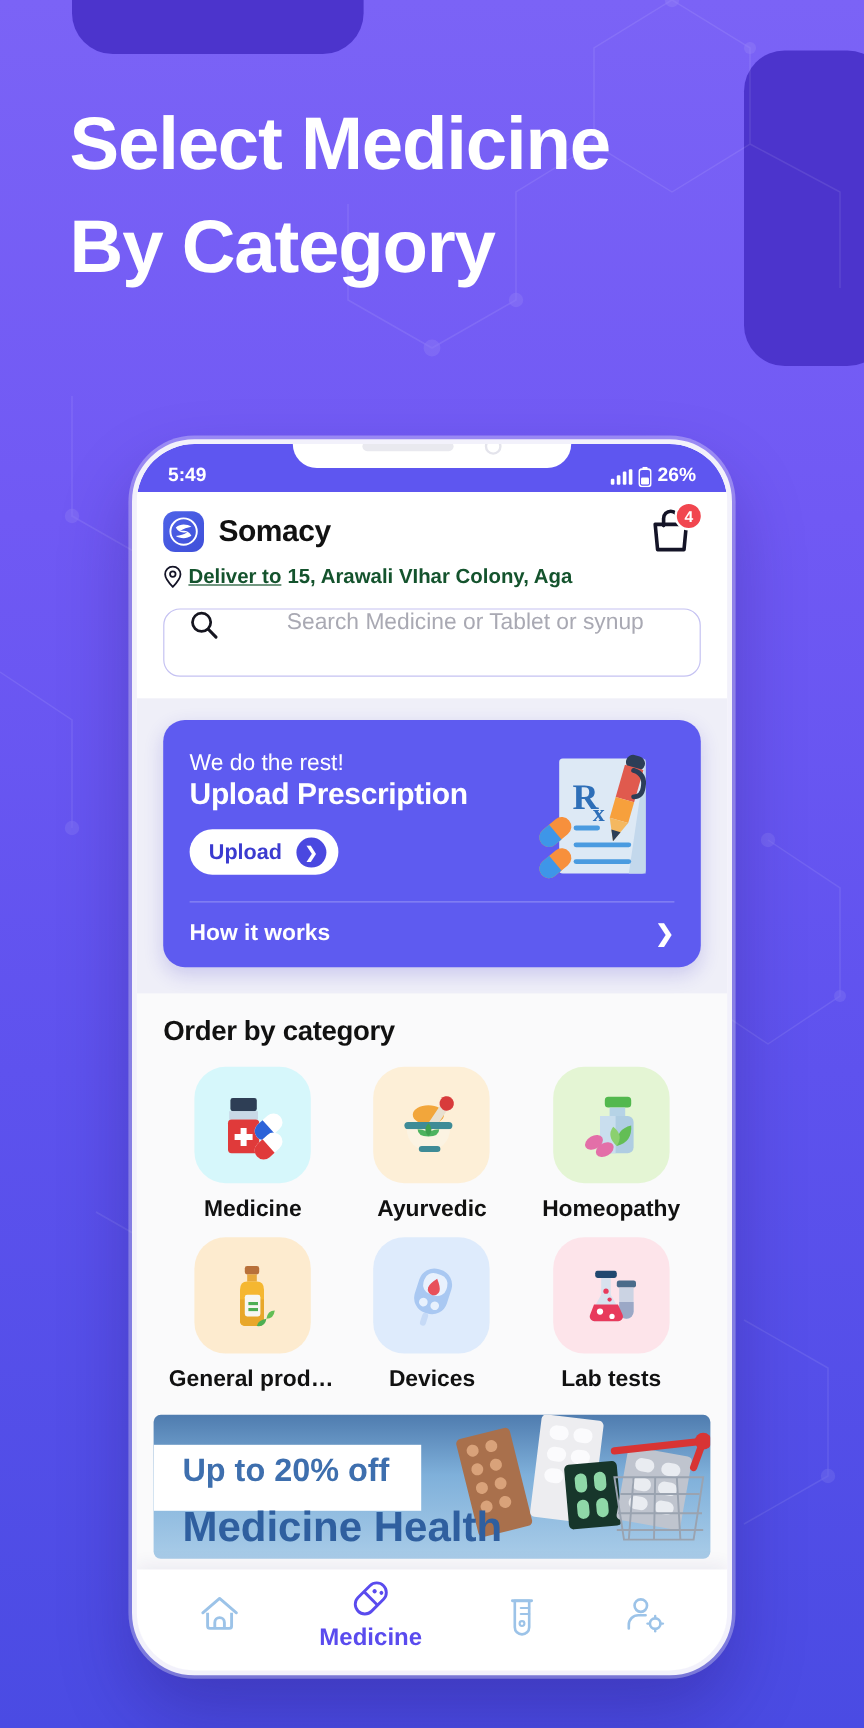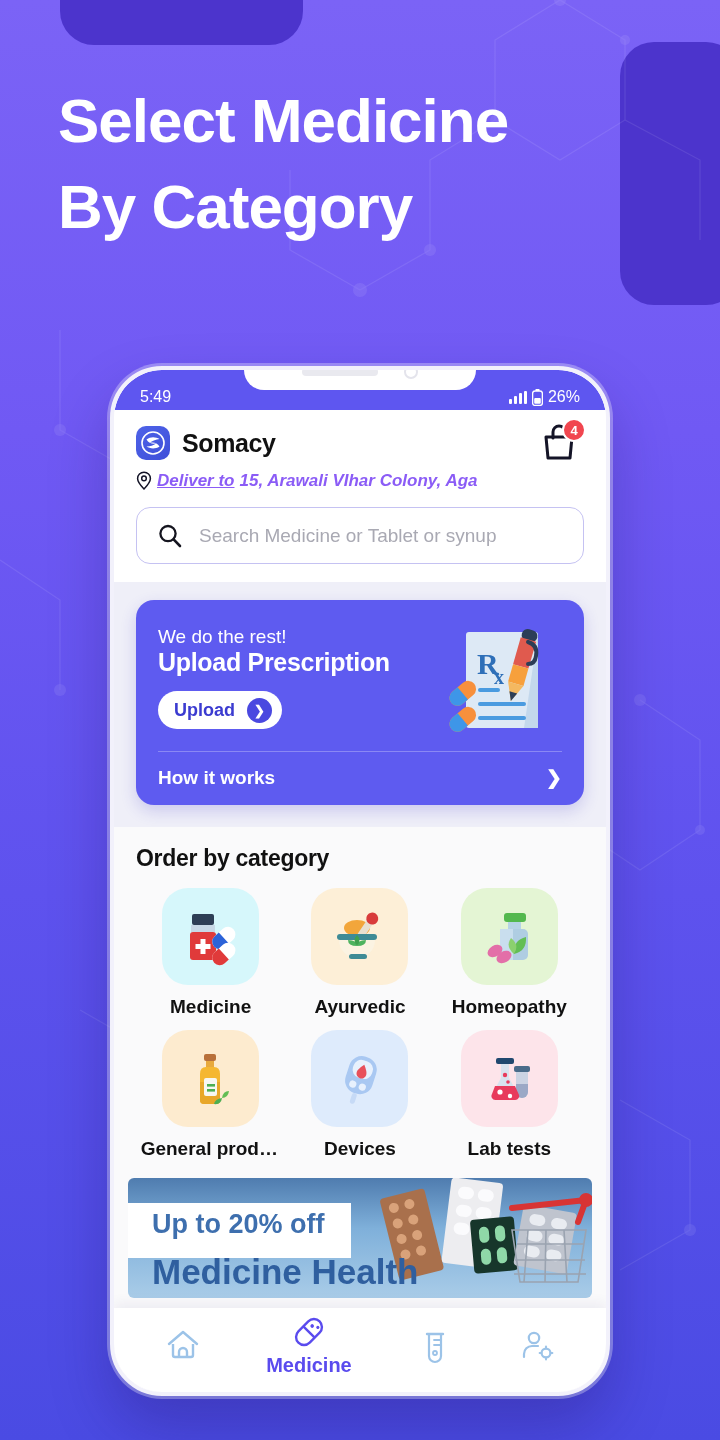--- a/index.html
+++ b/index.html
@@ -36,21 +36,21 @@
   .side-btn { position:absolute; left:-11px; background:#6E57F2; width:8px; border-radius:4px; }
   #side-btn-1 { top:215px; height:60px; }
   #side-btn-2 { top:300px; height:60px; }
 
   #screen { position:absolute; inset:0; border-radius:48px; overflow:hidden; background:#FAFAFB; }
 
   
   #statusbar {
     height:40px; background:#5E56F0; color:#fff;
     display:flex; align-items:flex-end; justify-content:space-between;
-    padding:0 26px 4px 26px; font-size:16px; font-weight:normal; position:relative;
+    padding:0 26px 4px 26px; font-size:16px; font-weight:bold; position:relative;
   }
   #notch {
     position:absolute; left:50%; transform:translateX(-50%); top:-16px;
     width:232px; height:36px; background:#fff; border-radius:0 0 20px 20px;
     display:flex; align-items:center; justify-content:center; gap:26px;
   }
   #speaker-grille { width:76px; height:8px; border-radius:4px; background:#e9e9ef; }
   #camera-dot { width:14px; height:14px; border-radius:50%; border:2px solid #e4e4ec; }
   #status-right { display:flex; align-items:center; gap:5px; }
   .bars { display:flex; align-items:flex-end; gap:2px; height:13px; }
@@ -66,29 +66,29 @@
     background:linear-gradient(140deg,#4E63E8,#3F4FD9);
     display:flex;align-items:center;justify-content:center;flex:none;
   }
   #brand-name { font-size:25px; font-weight:bold; color:#111; margin-left:12px; letter-spacing:-.4px; }
   #cart-wrap { margin-left:auto; position:relative; width:46px; height:42px; }
   #cart-badge {
     position:absolute; right:-2px; top:-4px; width:24px;height:24px;border-radius:50%;
     background:#F1464F; color:#fff; font-size:13px; font-weight:bold;
     display:flex;align-items:center;justify-content:center; border:2px solid #fff;
   }
-  #deliver-row { display:flex; align-items:center; margin-top:7px; font-size:17px; color:#8b5cf6;font-style:italic; }
+  #deliver-row { display:flex; align-items:center; margin-top:7px; font-size:17px; color:#14532d; }
   #deliver-to { text-decoration:underline; font-weight:bold; margin-left:5px; }
   #deliver-addr { margin-left:5px; font-weight:bold; }
 
   
   #search-wrap { background:#fff; padding:6px 22px 18px 22px; }
   #search-box {
     height:57px; border:1.5px solid #C5C2F2; border-radius:14px;
-    display:flex; align-items:center; padding:0 20px; background:#fff;
+    display:flex; align-items:flex-start; padding:0 20px; background:#fff;gap:40px;
   }
   #search-placeholder { color:#A9A9B3; font-size:19px; margin-left:16px; }
 
   
   #presc-section { background:#EFEFF8; padding:18px 22px 22px 22px; }
   #presc-card {
     background:#5E5BF0; border-radius:18px; padding:20px 22px 0 22px; position:relative;
     box-shadow:0 6px 16px rgba(60,50,200,.20); overflow:hidden;
   }
   #presc-title { color:#fff; font-size:25px; font-weight:bold; letter-spacing:-.3px; }

